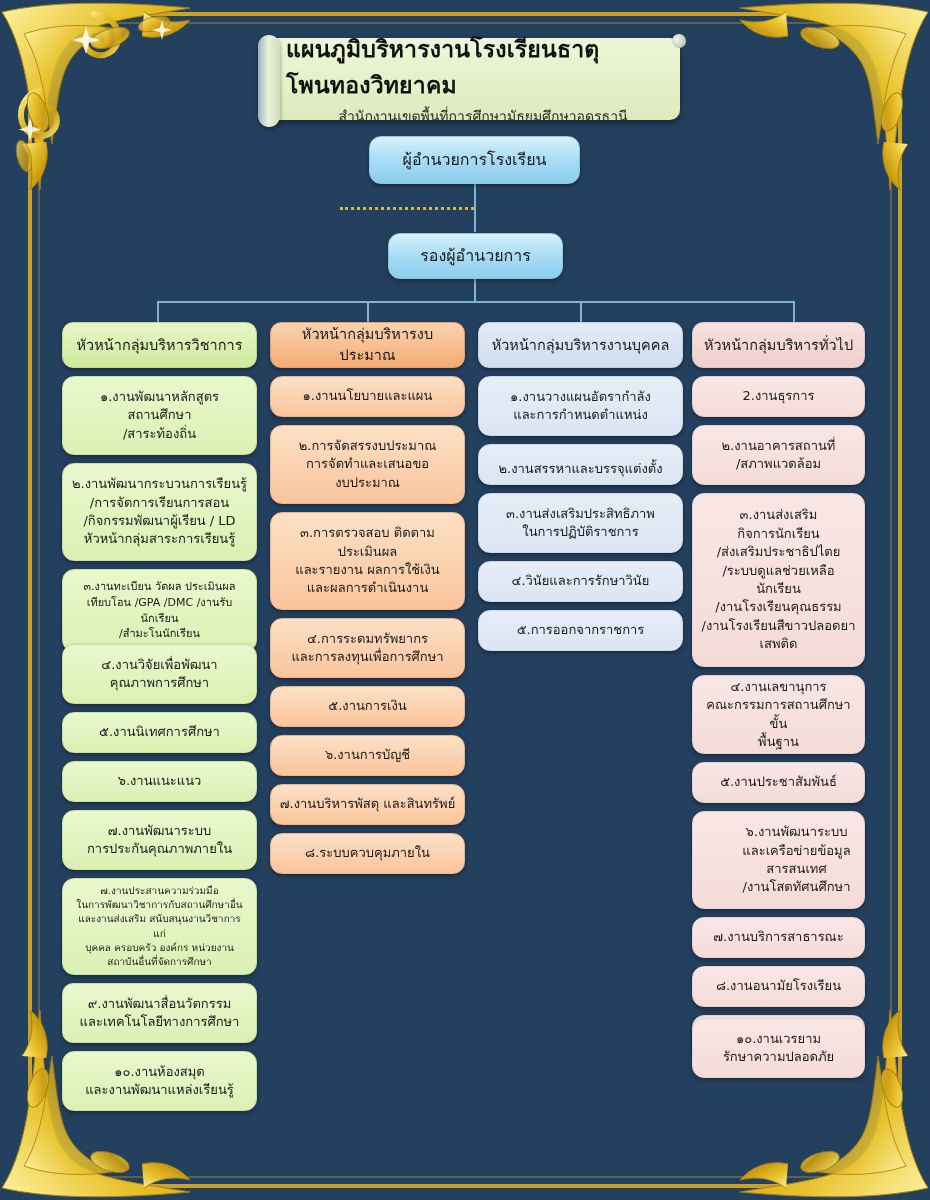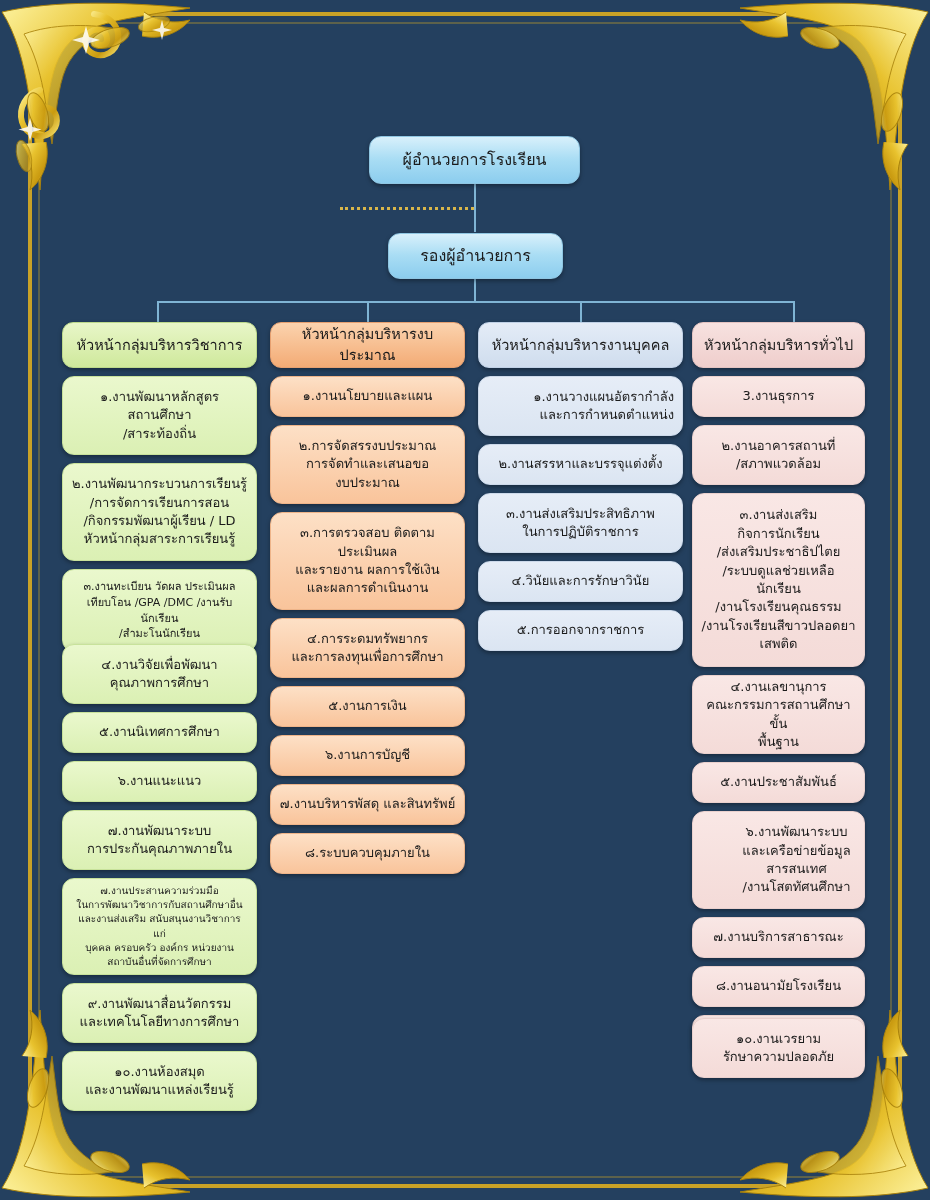--- a/index.html
+++ b/index.html
@@ -154,20 +154,24 @@
     <g fill="url(#gold)" stroke="#a9820c" stroke-width="1">
       <path d="M8 18 C60 6 130 8 196 14 C150 22 110 26 86 40 C70 50 62 66 58 84 C52 108 50 140 46 196 C38 130 36 62 8 18 Z"></path>
       <path d="M30 40 C58 30 92 30 118 34 C96 44 80 56 72 74 C64 92 62 120 58 150 C52 118 50 74 30 40 Z" opacity=".85"></path>
       <path d="M150 18 c14 10 30 12 46 8 c-12 14 -30 20 -48 16"></path>
       <path d="M28 150 c10 14 12 30 8 46 c14 -12 20 -30 16 -48"></path>
       <ellipse cx="116" cy="44" rx="20" ry="9" transform="rotate(-18 116 44)" opacity=".9"></ellipse>
       <ellipse cx="44" cy="118" rx="9" ry="20" transform="rotate(-18 44 118)" opacity=".9"></ellipse>
     </g>
   </svg>
 
+  <div id="title-banner">
+    <div class="title-main">แผนภูมิบริหารงานโรงเรียนธาตุโพนทองวิทยาคม</div>
+    <div class="title-sub">สำนักงานเขตพื้นที่การศึกษามัธยมศึกษาอุดรธานี</div>
+  </div>
 
   <div class="ln ln-v" style="left:474px;top:184px;height:48px;"></div>
   <div class="dotted" style="left:340px;top:207px;width:134px;"></div>
   <div class="ln ln-v" style="left:474px;top:279px;height:22px;"></div>
   <div class="ln ln-h" style="left:157px;top:301px;width:637px;"></div>
   <div class="ln ln-v" style="left:157px;top:301px;height:21px;"></div>
   <div class="ln ln-v" style="left:367px;top:301px;height:21px;"></div>
   <div class="ln ln-v" style="left:580px;top:301px;height:21px;"></div>
   <div class="ln ln-v" style="left:793px;top:301px;height:21px;"></div>
 
@@ -212,21 +216,21 @@
         <span>๗.งานพัฒนาระบบ
 การประกันคุณภาพภายใน</span>
       </div>
       <div class="node it-green fs10" style="left: 62px; top: 878px; width: 195px; height: 97px;">
         <span>๗.งานประสานความร่วมมือ
 ในการพัฒนาวิชาการกับสถานศึกษาอื่น
 และงานส่งเสริม สนับสนุนงานวิชาการ แก่
 บุคคล ครอบครัว องค์กร หน่วยงาน
 สถาบันอื่นที่จัดการศึกษา</span>
       </div>
-      <div class="node it-green fs13" style="left: 62px; top: 983px; width: 195px; height: 60px;">
+      <div class="node it-green fs13" style="left: 62px; top: 983px; width: 195px; height: 60px; border-radius: 11px;">
         <span>๙.งานพัฒนาสื่อนวัตกรรม
 และเทคโนโลยีทางการศึกษา</span>
       </div>
       <div class="node it-green fs13" style="left: 62px; top: 1051px; width: 195px; height: 60px;">
         <span>๑๐.งานห้องสมุด
 และงานพัฒนาแหล่งเรียนรู้</span>
       </div>
       <div class="node hdr hdr-orange" style="left: 270px; top: 322px; width: 195px; height: 46px;">
         <span>หัวหน้ากลุ่มบริหารงบประมาณ</span>
       </div>
@@ -256,42 +260,42 @@
       </div>
       <div class="node it-orange fs13" style="left: 270px; top: 784px; width: 195px; height: 41px;">
         <span>๗.งานบริหารพัสดุ และสินทรัพย์</span>
       </div>
       <div class="node it-orange fs13" style="left: 270px; top: 833px; width: 195px; height: 41px;">
         <span>๘.ระบบควบคุมภายใน</span>
       </div>
       <div class="node hdr hdr-blue" style="left: 478px; top: 322px; width: 205px; height: 46px;">
         <span>หัวหน้ากลุ่มบริหารงานบุคคล</span>
       </div>
-      <div class="node it-blue fs13" style="left: 478px; top: 376px; width: 205px; height: 60px; text-align: right;">
+      <div class="node it-blue fs13" style="left: 478px; top: 376px; width: 205px; height: 60px;">
         <span>๑.งานวางแผนอัตรากำลัง
 และการกำหนดตำแหน่ง</span>
       </div>
-      <div class="node it-blue fs13" style="left: 478px; top: 444px; width: 205px; height: 41px;">
+      <div class="node it-blue fs13" style="left: 478px; top: 444px; width: 205px; height: 41px; align-items: flex-end;">
         <span>๒.งานสรรหาและบรรจุแต่งตั้ง</span>
       </div>
       <div class="node it-blue fs13" style="left: 478px; top: 493px; width: 205px; height: 60px;">
         <span>๓.งานส่งเสริมประสิทธิภาพ
 ในการปฏิบัติราชการ</span>
       </div>
       <div class="node it-blue fs13" style="left: 478px; top: 561px; width: 205px; height: 41px;">
         <span>๔.วินัยและการรักษาวินัย</span>
       </div>
       <div class="node it-blue fs13" style="left: 478px; top: 610px; width: 205px; height: 41px;">
         <span>๕.การออกจากราชการ</span>
       </div>
       <div class="node hdr hdr-pink" style="left: 692px; top: 322px; width: 173px; height: 46px;">
         <span>หัวหน้ากลุ่มบริหารทั่วไป</span>
       </div>
       <div class="node it-pink fs13" style="left: 692px; top: 376px; width: 173px; height: 41px;">
-        <span>3.งานธุรการ</span>
+        <span>2.งานธุรการ</span>
       </div>
       <div class="node it-pink fs13" style="left: 692px; top: 425px; width: 173px; height: 60px;">
         <span>๒.งานอาคารสถานที่
 /สภาพแวดล้อม</span>
       </div>
       <div class="node it-pink fs13" style="left: 692px; top: 493px; width: 173px; height: 174px;">
         <span>๓.งานส่งเสริม
 กิจการนักเรียน
 /ส่งเสริมประชาธิปไตย
 /ระบบดูแลช่วยเหลือ

